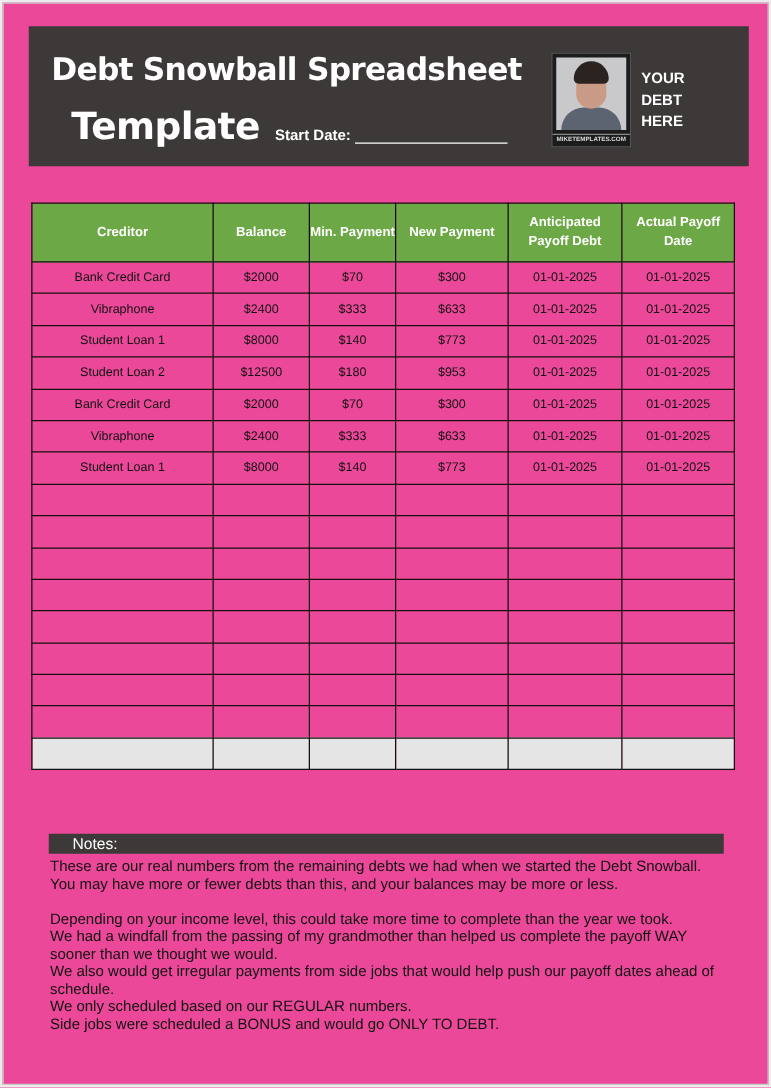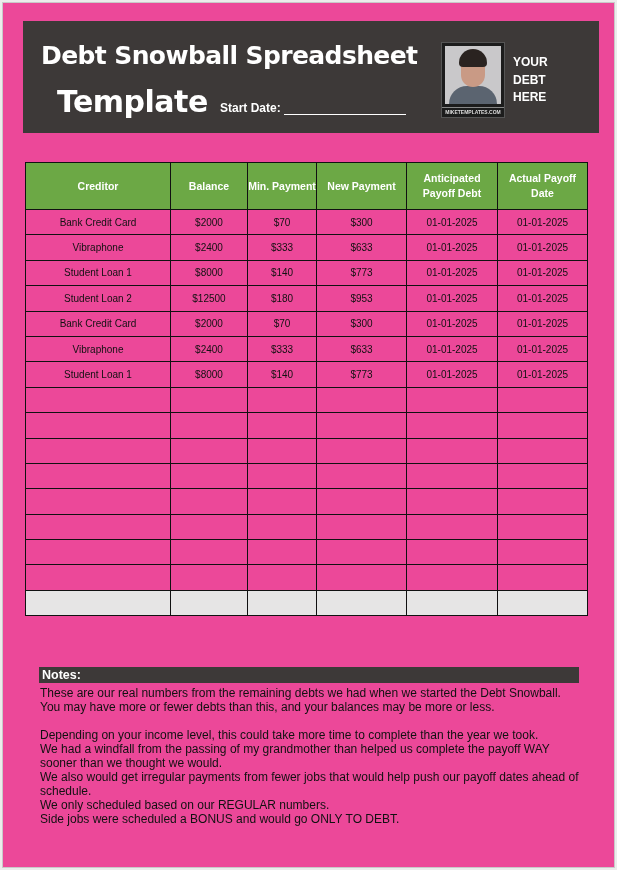--- a/index.html
+++ b/index.html
@@ -51,21 +51,21 @@
       font-size: 10px; color: #111;
     }
     table.debts th, table.debts td { border: 1px solid #111; text-align: center; padding: 0; }
     table.debts th {
       background: #6ca845; color: #fff; font-weight: bold; font-size: 10.5px; height: 46px; line-height: 15px;
     }
     table.debts td { height: 24.4px; }
     table.debts tr.total td { background: #e6e5e5; }
     .notes-header {
       position: absolute; left: 36px; top: 664px; width: 540px; height: 16px; background: #3d3938;
-      color: #fff; font-weight: bold; font-size: 12.5px; line-height: 17px; padding-left: 3px; box-sizing: border-box;
+      color: #fff; font-weight: normal; font-size: 12.5px; line-height: 17px; padding-left: 19px; box-sizing: border-box;
     }
     .notes-body {
       position: absolute; left: 37px; top: 683px; width: 540px; font-size: 12px; line-height: 14px; color: #111;
     }
     .notes-body p { margin: 0; }
     .notes-body .gap { height: 14px; }
   </style>
 </head>
 <body>
 
@@ -243,17 +243,17 @@
       </tbody>
   </table>
 
   <div class="notes-header">Notes:</div>
   <div class="notes-body" id="notes-body">
       <p>These are our real numbers from the remaining debts we had when we started the  Debt  Snowball.</p>
       <p>You may have more or fewer debts than this, and your  balances  may  be  more  or  less.</p>
       <p class="gap"></p>
       <p>Depending on your income level, this could take more time to complete than the year  we  took.</p>
       <p>We had a windfall from the passing of my grandmother than helped us complete the payoff WAY sooner than we thought we would.</p>
-      <p>We also would get irregular payments from fewer jobs that would help push our payoff dates ahead of  schedule.</p>
+      <p>We also would get irregular payments from side jobs that would help push our payoff dates ahead of  schedule.</p>
       <p>We only scheduled based on our REGULAR numbers.</p>
       <p>Side jobs were scheduled a BONUS and would go ONLY TO DEBT.</p>
     </div>
 </div>
 
 </body></html>

